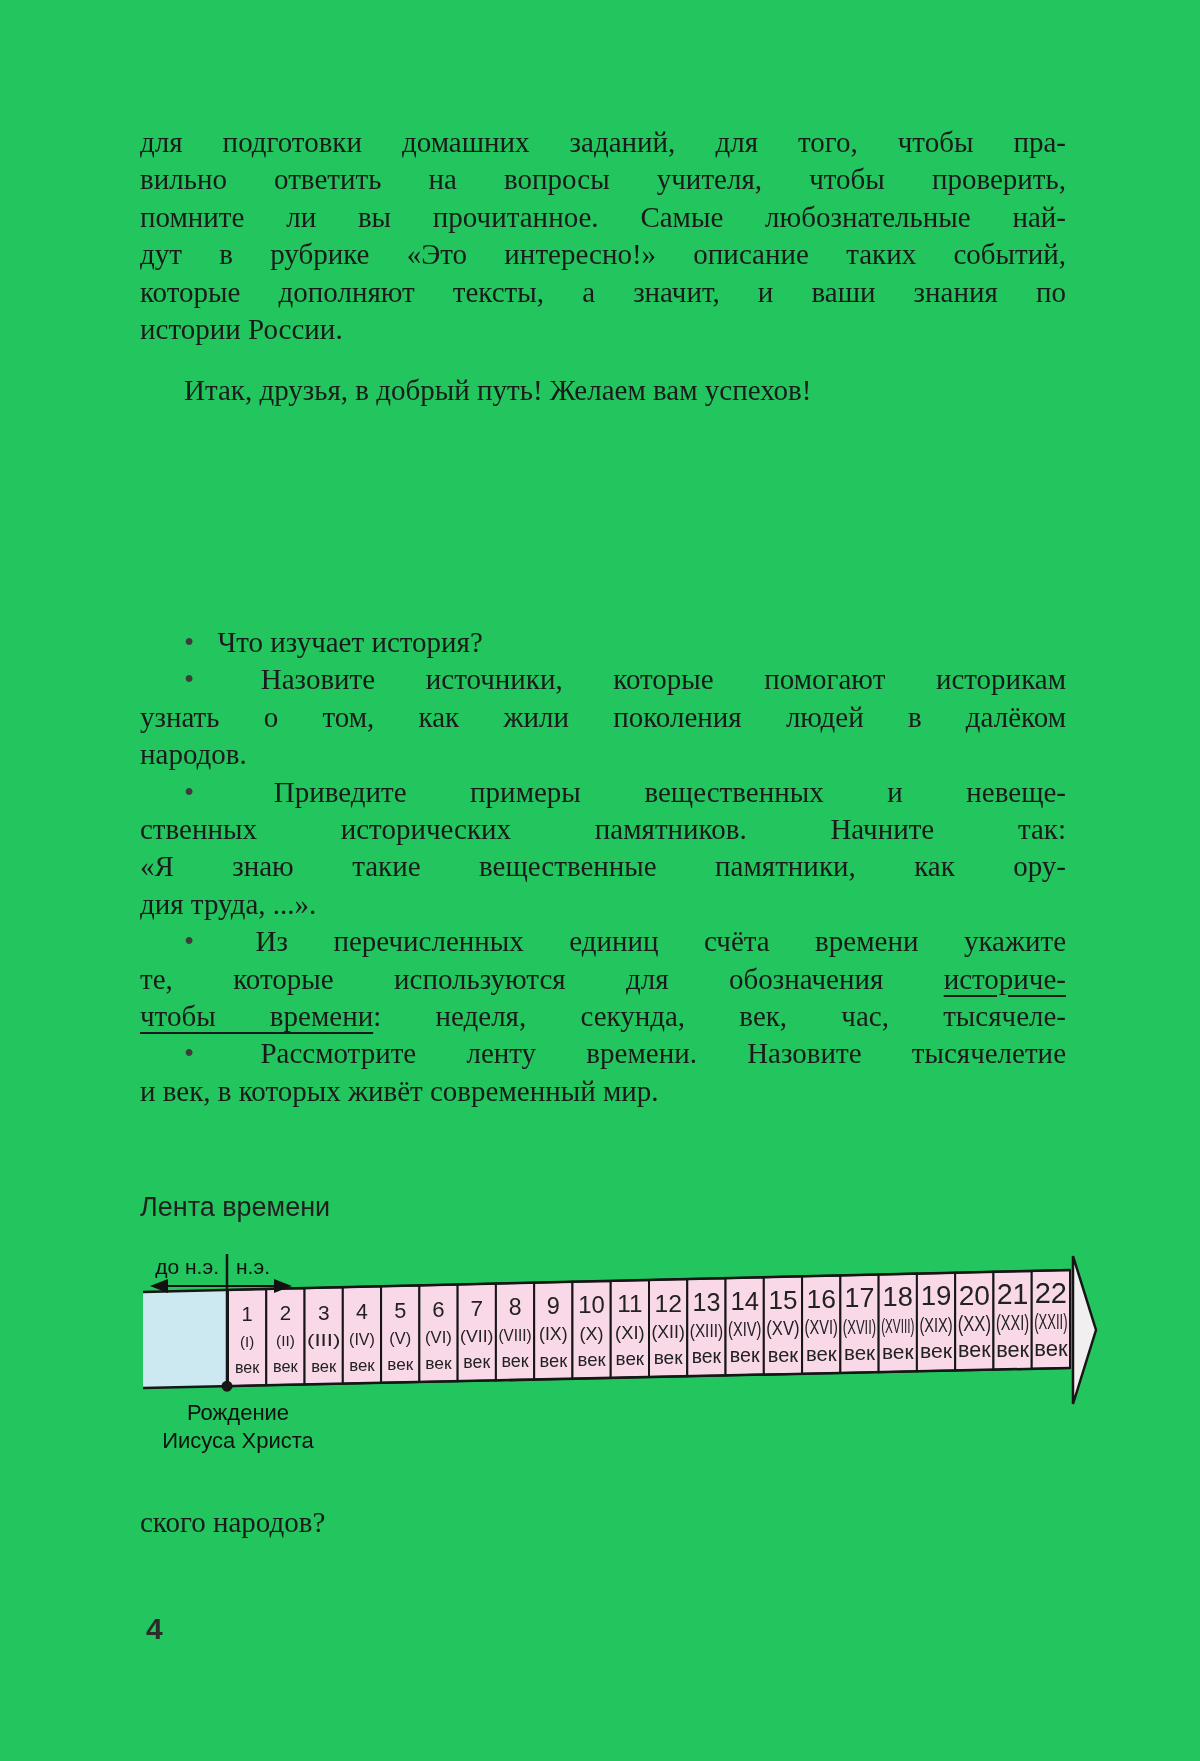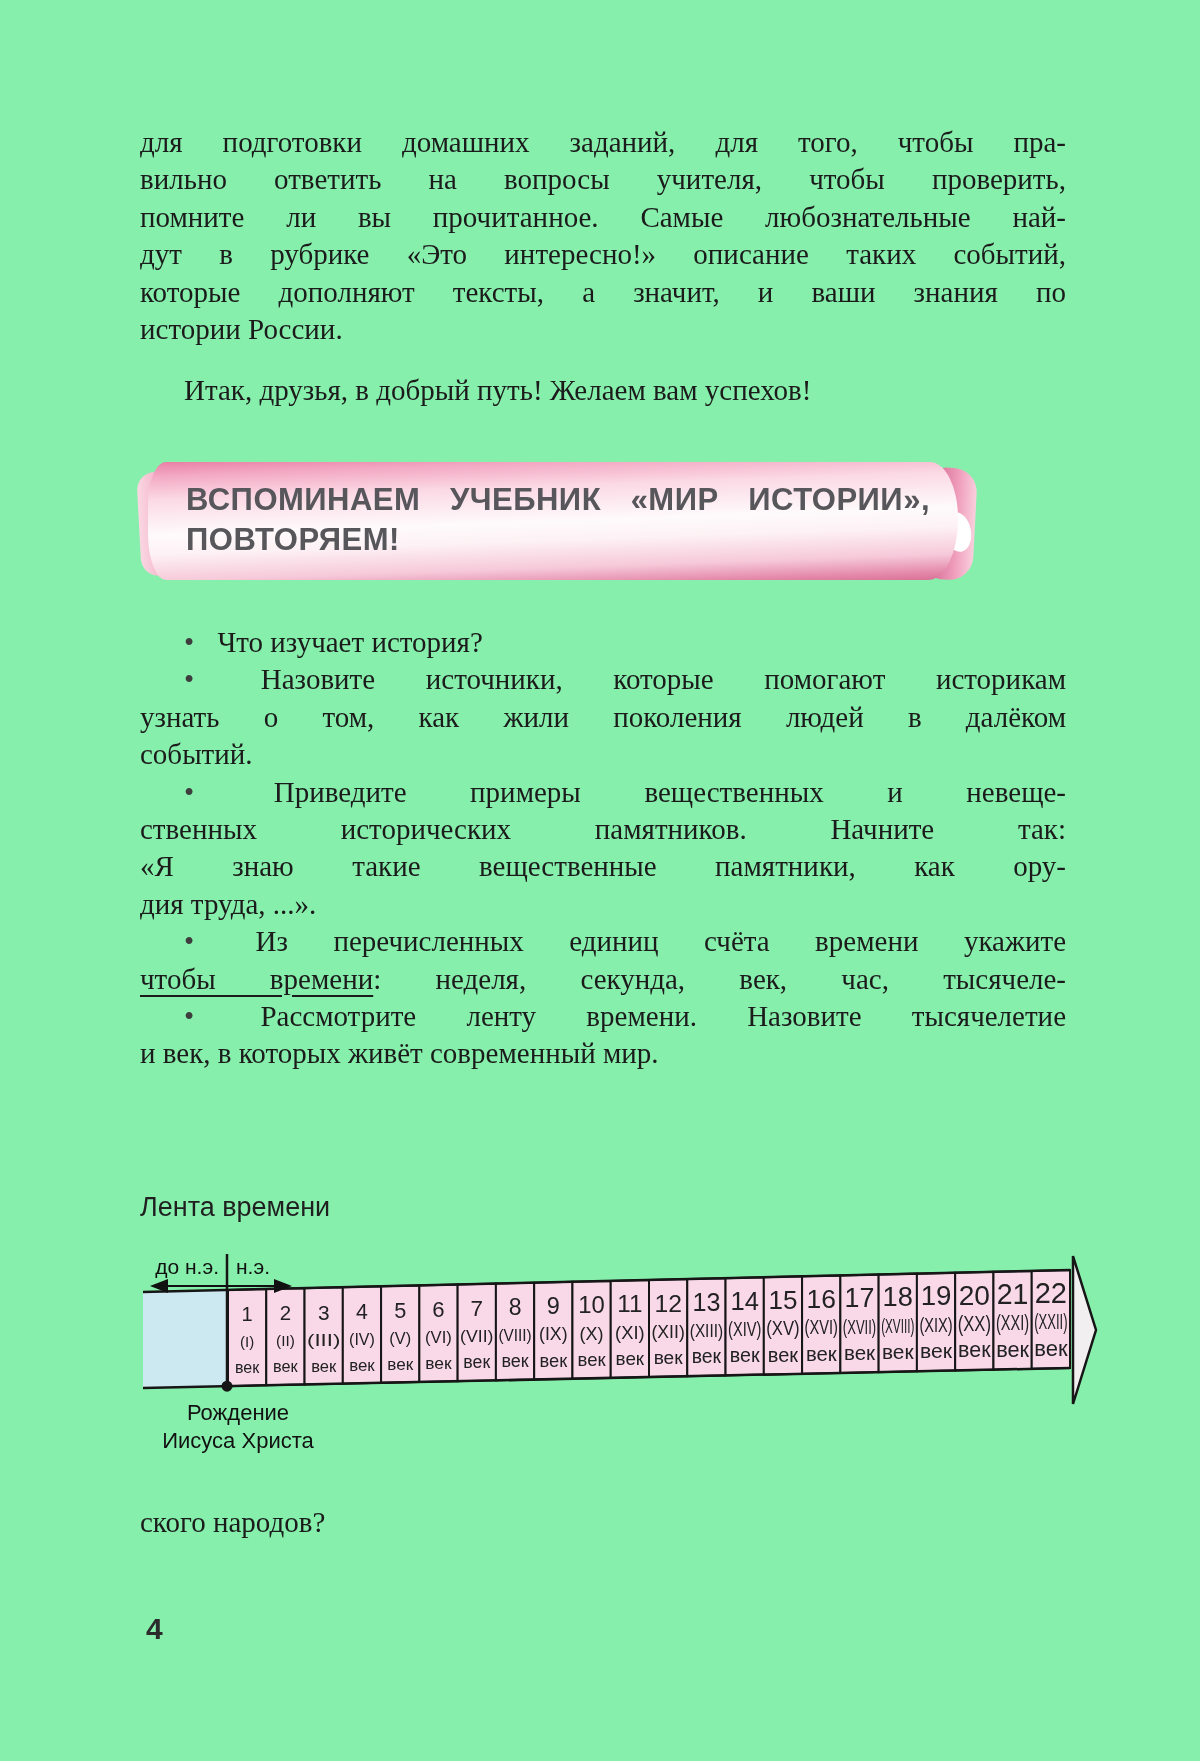--- a/index.html
+++ b/index.html
@@ -1,17 +1,17 @@
 <!DOCTYPE html>
 <html><head>
 <meta charset="utf-8">
 <style>
   html,body { margin:0; padding:0; background:#ffffff; }
   .page {
-    position:relative; width:1200px; height:1761px; background:#86efac;
+    position:relative; width:1200px; height:1761px; background:#22c55e;
     font-family:"Liberation Serif", serif; color:#1b1b1b; overflow:hidden;
   }
   .textblock { position:absolute; left:140px; width:926px; font-size:29px; line-height:37.4px; }
   .line { white-space:normal; }
   .jline { text-align:justify; text-align-last:justify; }
   .qfirst { padding-left:44px; }
   .bullet { margin-right:16px; color:#3d3d3d; }
   .u { text-decoration:underline; text-decoration-thickness:2px; text-underline-offset:6px; }
 
   .signoff { position:absolute; left:140px; top:374px; width:926px; font-size:29px; padding-left:44px; }
@@ -66,48 +66,39 @@
       <div class="line jline"><span>для подготовки домашних заданий, для того, чтобы пра-</span></div>
       <div class="line jline"><span>вильно ответить на вопросы учителя, чтобы проверить,</span></div>
       <div class="line jline"><span>помните ли вы прочитанное. Самые любознательные най-</span></div>
       <div class="line jline"><span>дут в рубрике «Это интересно!» описание таких событий,</span></div>
       <div class="line jline"><span>которые дополняют тексты, а значит, и ваши знания по</span></div>
       <div class="line"><span>истории России.</span></div>
     </div>
 
   <div class="signoff">Итак, друзья, в добрый путь! Желаем вам успехов!</div>
 
-  <div class="ribbon">
-    <div class="ribbon-curl-right"></div>
-    <div class="ribbon-notch"></div>
-    <div class="ribbon-curl-left"></div>
-    <div class="ribbon-main"></div>
-    <div class="ribbon-text">
-      <div class="ribbon-line1">ВСПОМИНАЕМ УЧЕБНИК «МИР ИСТОРИИ»,</div>
-      <div class="ribbon-line2">ПОВТОРЯЕМ!</div>
-    </div>
-  </div>
 
   <div class="textblock" id="questions-block" style="top:624px;">
       <div>
         <div class="line qfirst"><span class="bullet">•</span> <span>Что изучает история?</span></div>
       </div>
       <div>
         <div class="line jline qfirst"><span class="bullet">•</span> <span>Назовите источники, которые помогают историкам</span></div>
         <div class="line jline"><span>узнать о том, как жили поколения людей в далёком</span></div>
-        <div class="line"><span>событий.</span></div>
+        <div class="line"><span>народов.</span></div>
       </div>
       <div>
         <div class="line jline qfirst"><span class="bullet">•</span> <span>Приведите примеры вещественных и невеще-</span></div>
         <div class="line jline"><span>ственных исторических памятников. Начните так:</span></div>
         <div class="line jline"><span>«Я знаю такие вещественные памятники, как ору-</span></div>
         <div class="line"><span>дия труда, ...».</span></div>
       </div>
       <div>
         <div class="line jline qfirst"><span class="bullet">•</span> <span>Из перечисленных единиц счёта времени укажите</span></div>
+        <div class="line jline"><span>те, которые используются для обозначения </span><span class="u">историче-</span></div>
         <div class="line jline"><span class="u">чтобы времени</span><span>: неделя, секунда, век, час, тысячеле-</span></div>
       </div>
       <div>
         <div class="line jline qfirst"><span class="bullet">•</span> <span>Рассмотрите ленту времени. Назовите тысячелетие</span></div>
         <div class="line"><span>и век, в которых живёт современный мир.</span></div>
       </div>
     </div>
 
   <div class="timeline-title">Лента времени</div>
 

